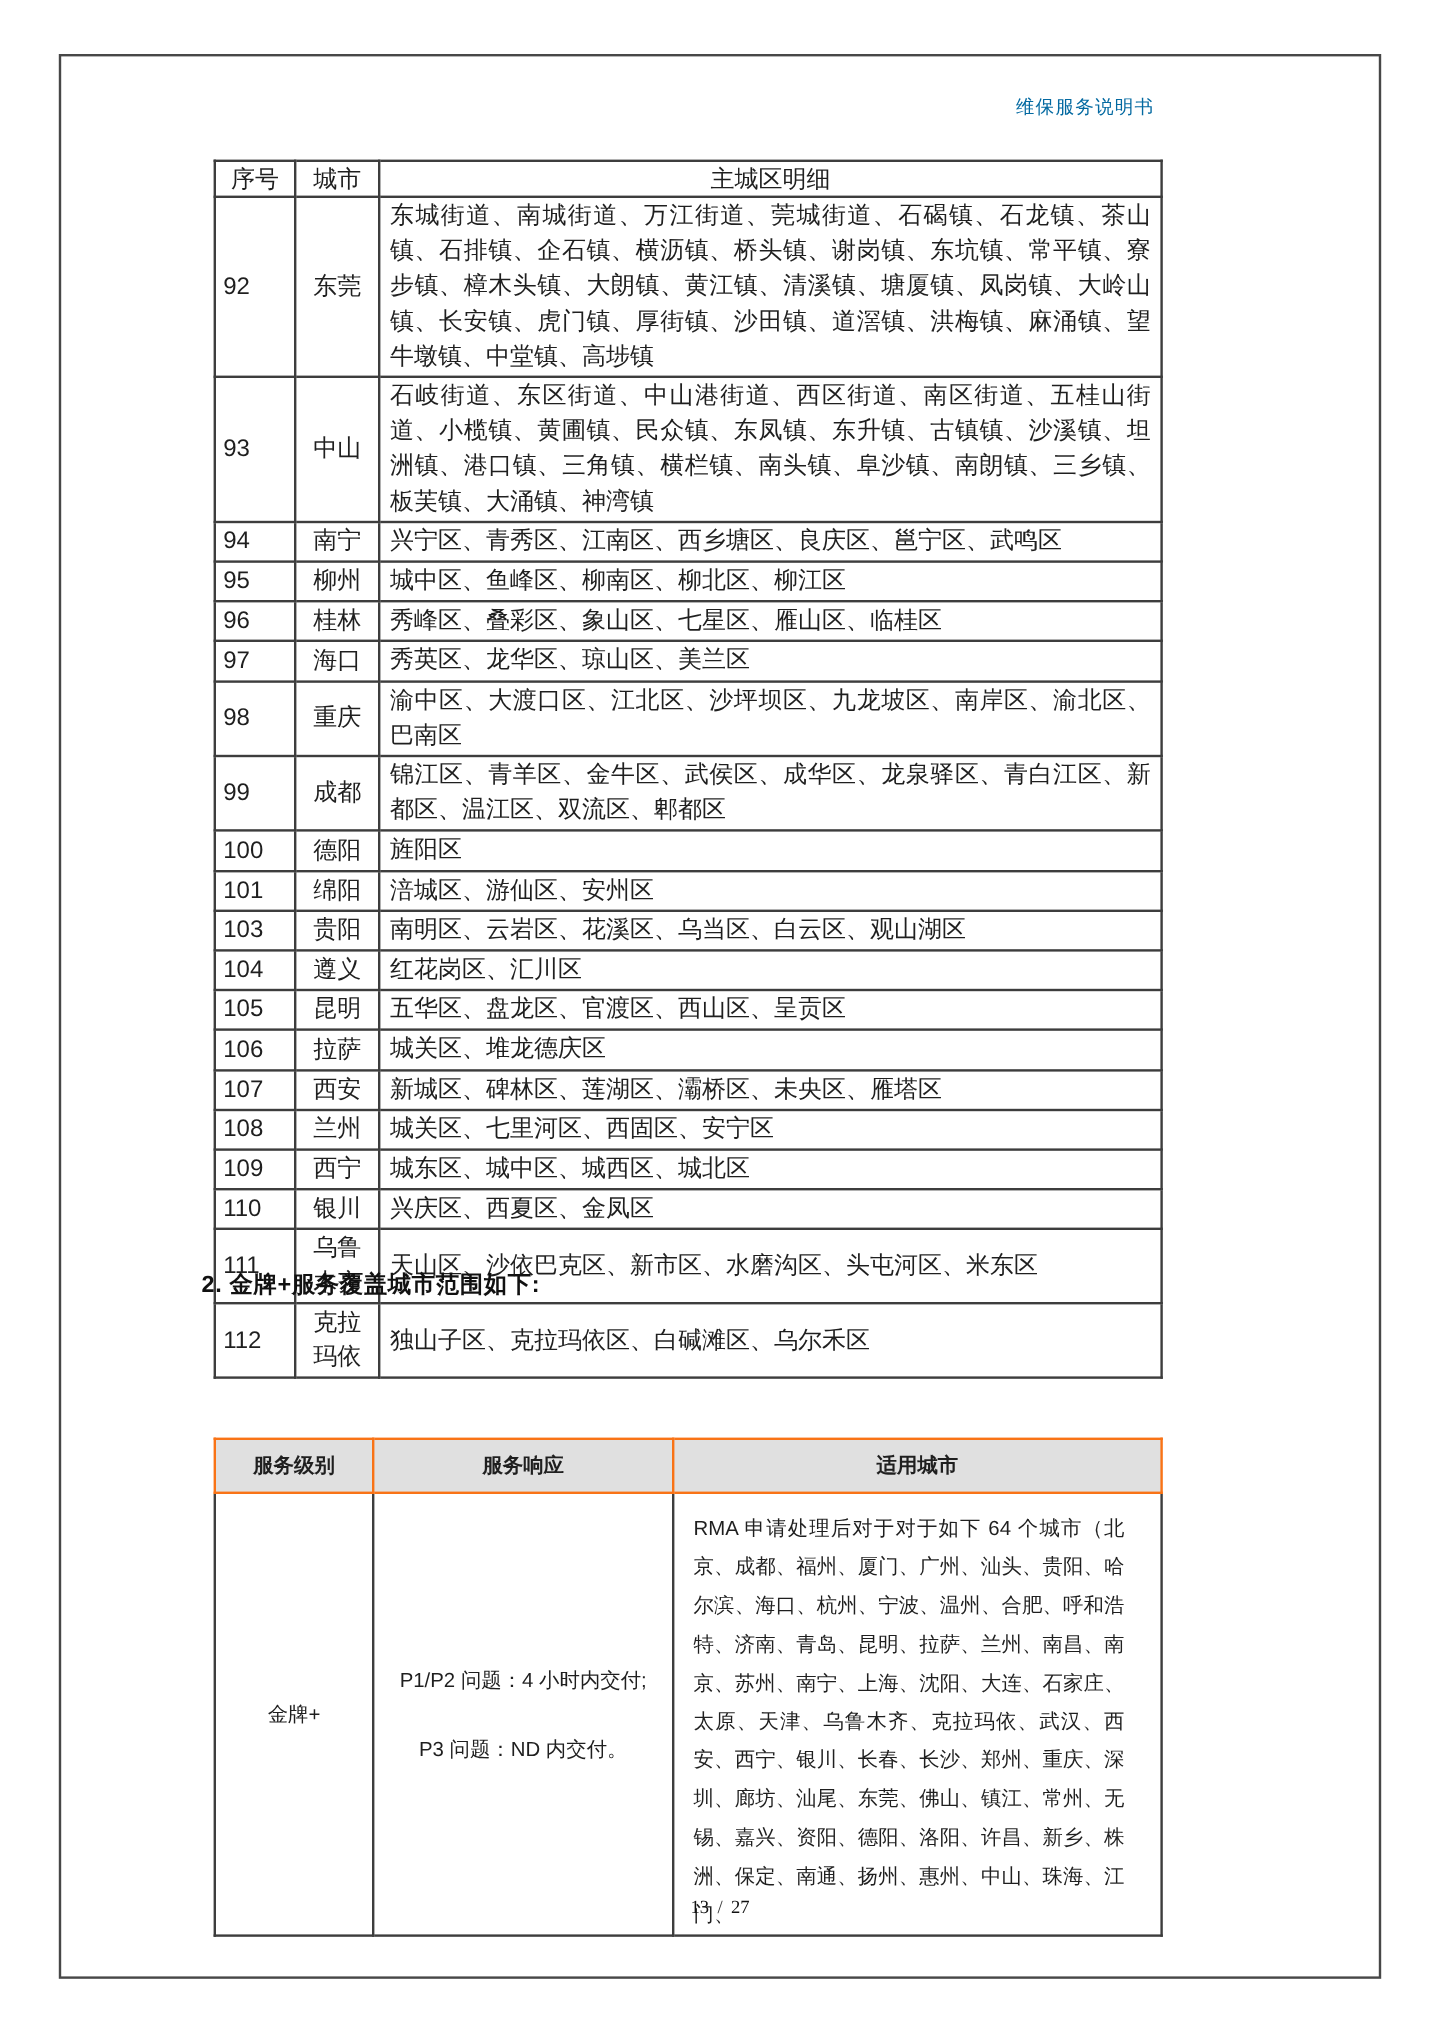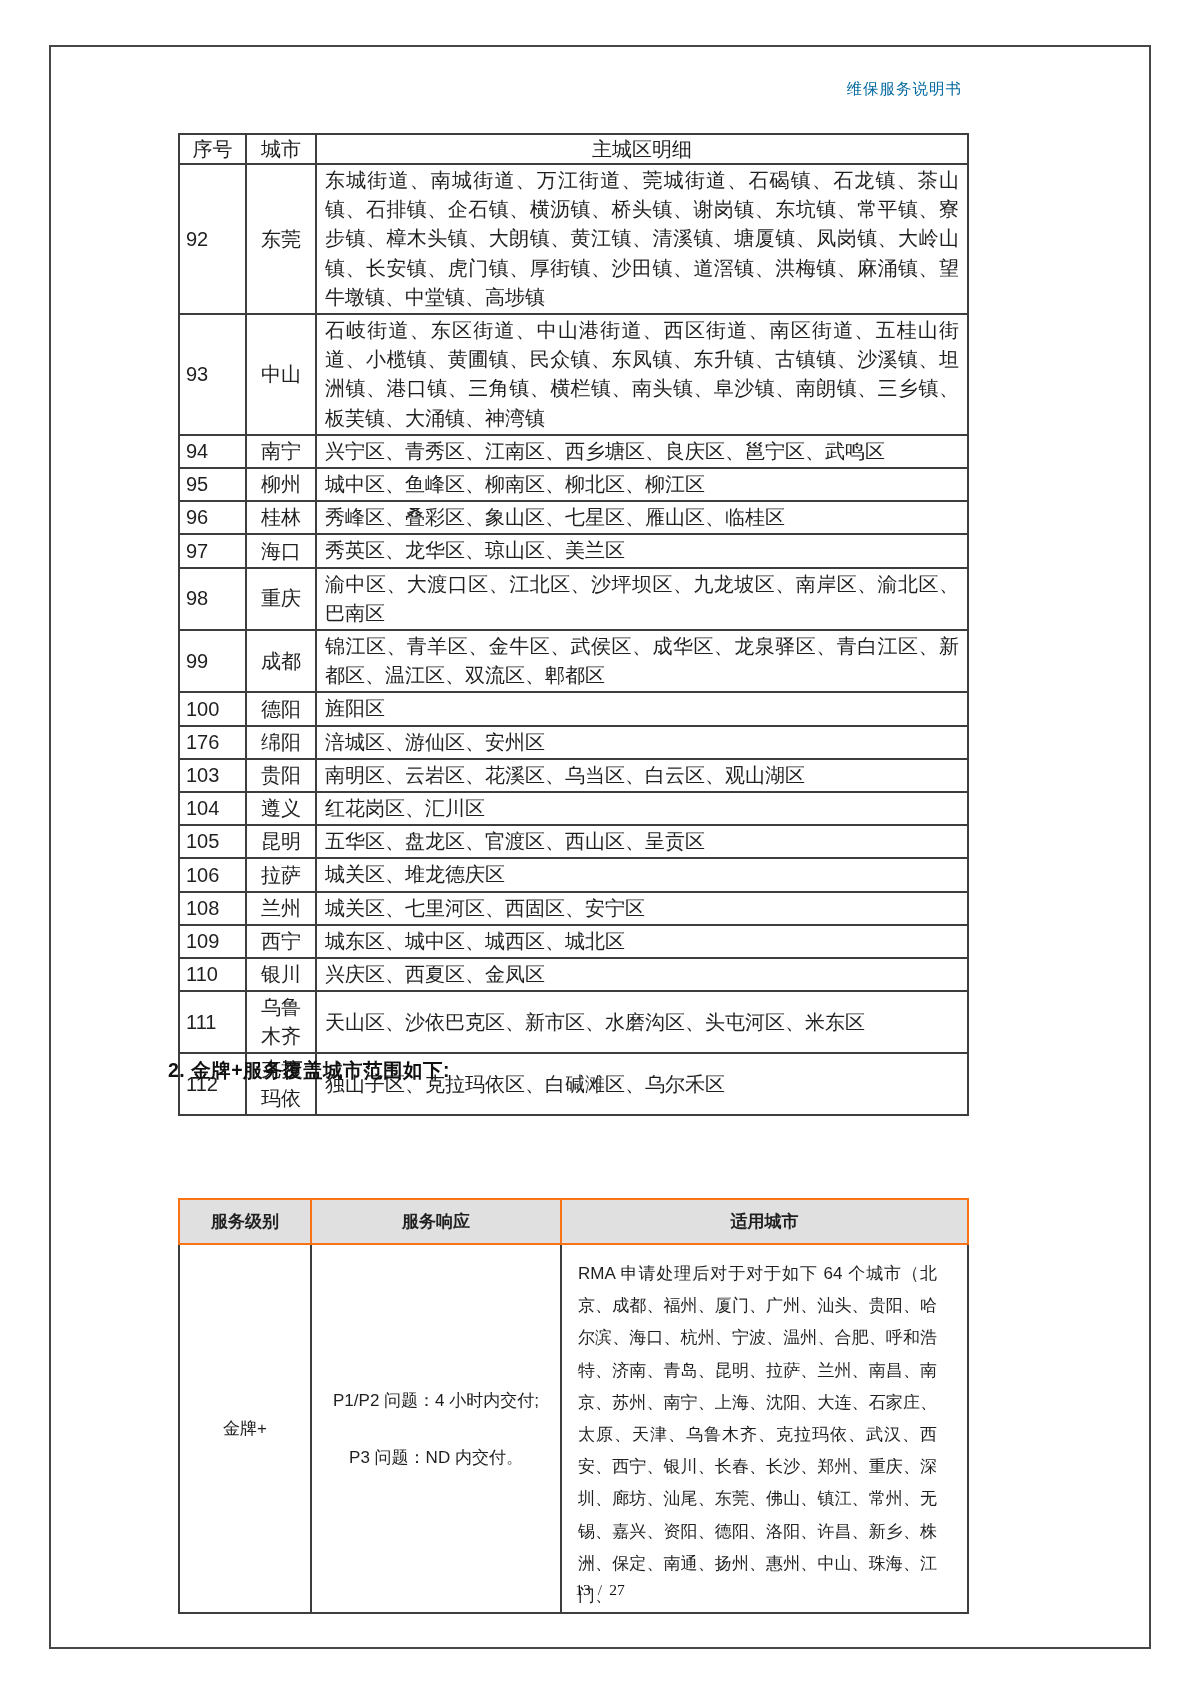--- a/index.html
+++ b/index.html
@@ -118,21 +118,21 @@
         <td class="c-no">99</td>
         <td class="c-city">成都</td>
         <td class="c-districts">锦江区、青羊区、金牛区、武侯区、成华区、龙泉驿区、青白江区、新都区、温江区、双流区、郫都区</td>
       </tr>
       <tr>
         <td class="c-no">100</td>
         <td class="c-city">德阳</td>
         <td class="c-districts">旌阳区</td>
       </tr>
       <tr>
-        <td class="c-no">176</td>
+        <td class="c-no">101</td>
         <td class="c-city">绵阳</td>
         <td class="c-districts">涪城区、游仙区、安州区</td>
       </tr>
       <tr>
         <td class="c-no">103</td>
         <td class="c-city">贵阳</td>
         <td class="c-districts">南明区、云岩区、花溪区、乌当区、白云区、观山湖区</td>
       </tr>
       <tr>
         <td class="c-no">104</td>
@@ -141,20 +141,25 @@
       </tr>
       <tr>
         <td class="c-no">105</td>
         <td class="c-city">昆明</td>
         <td class="c-districts">五华区、盘龙区、官渡区、西山区、呈贡区</td>
       </tr>
       <tr>
         <td class="c-no">106</td>
         <td class="c-city">拉萨</td>
         <td class="c-districts">城关区、堆龙德庆区</td>
+      </tr>
+      <tr>
+        <td class="c-no">107</td>
+        <td class="c-city">西安</td>
+        <td class="c-districts">新城区、碑林区、莲湖区、灞桥区、未央区、雁塔区</td>
       </tr>
       <tr>
         <td class="c-no">108</td>
         <td class="c-city">兰州</td>
         <td class="c-districts">城关区、七里河区、西固区、安宁区</td>
       </tr>
       <tr>
         <td class="c-no">109</td>
         <td class="c-city">西宁</td>
         <td class="c-districts">城东区、城中区、城西区、城北区</td>

